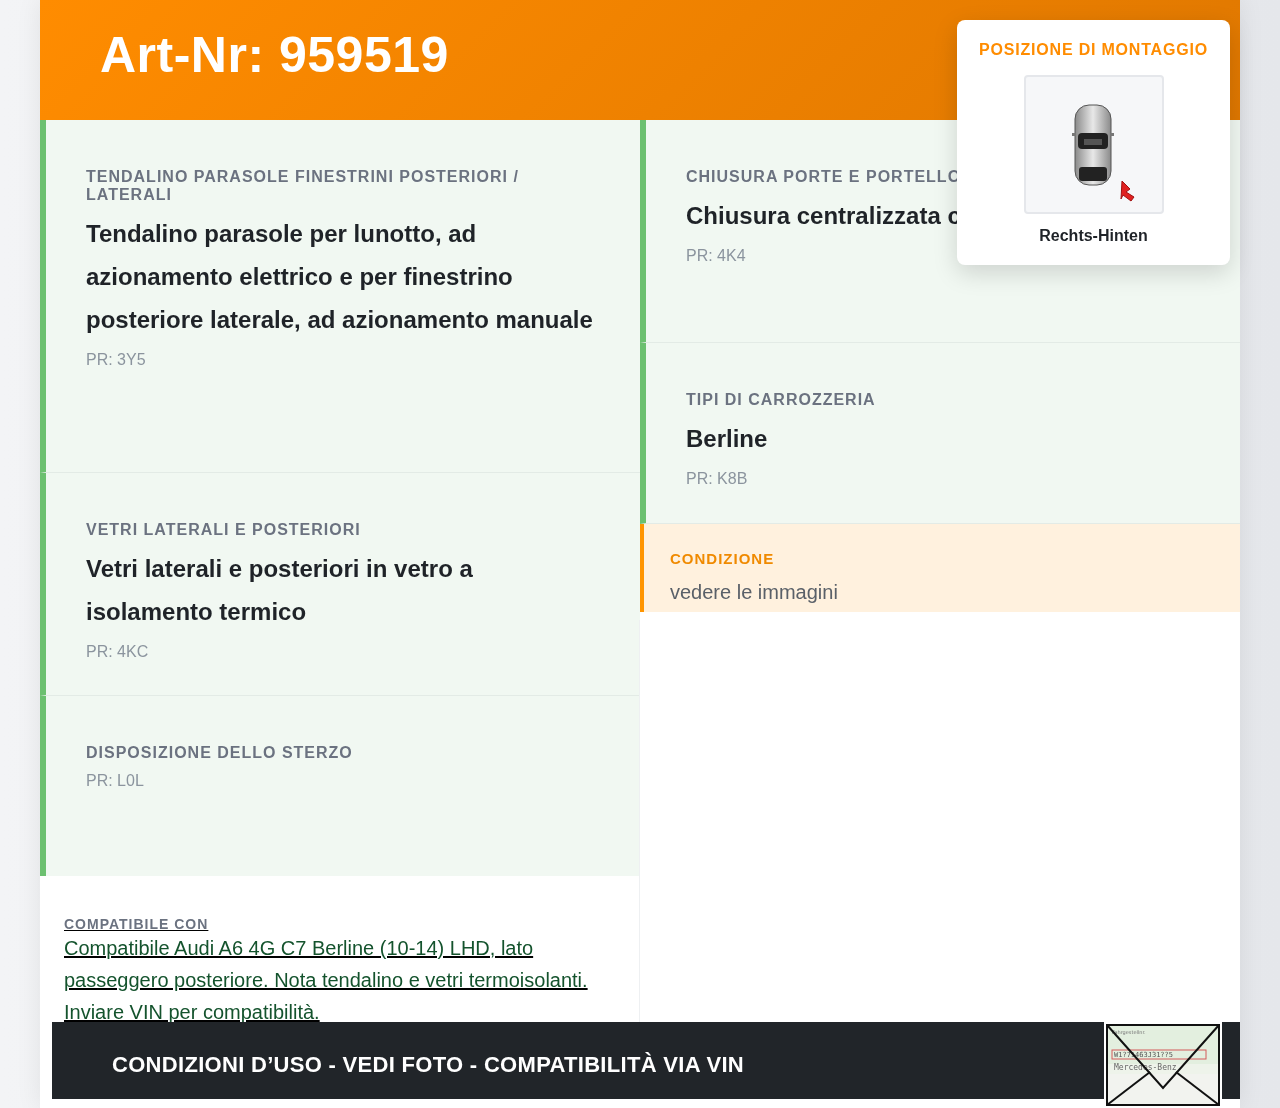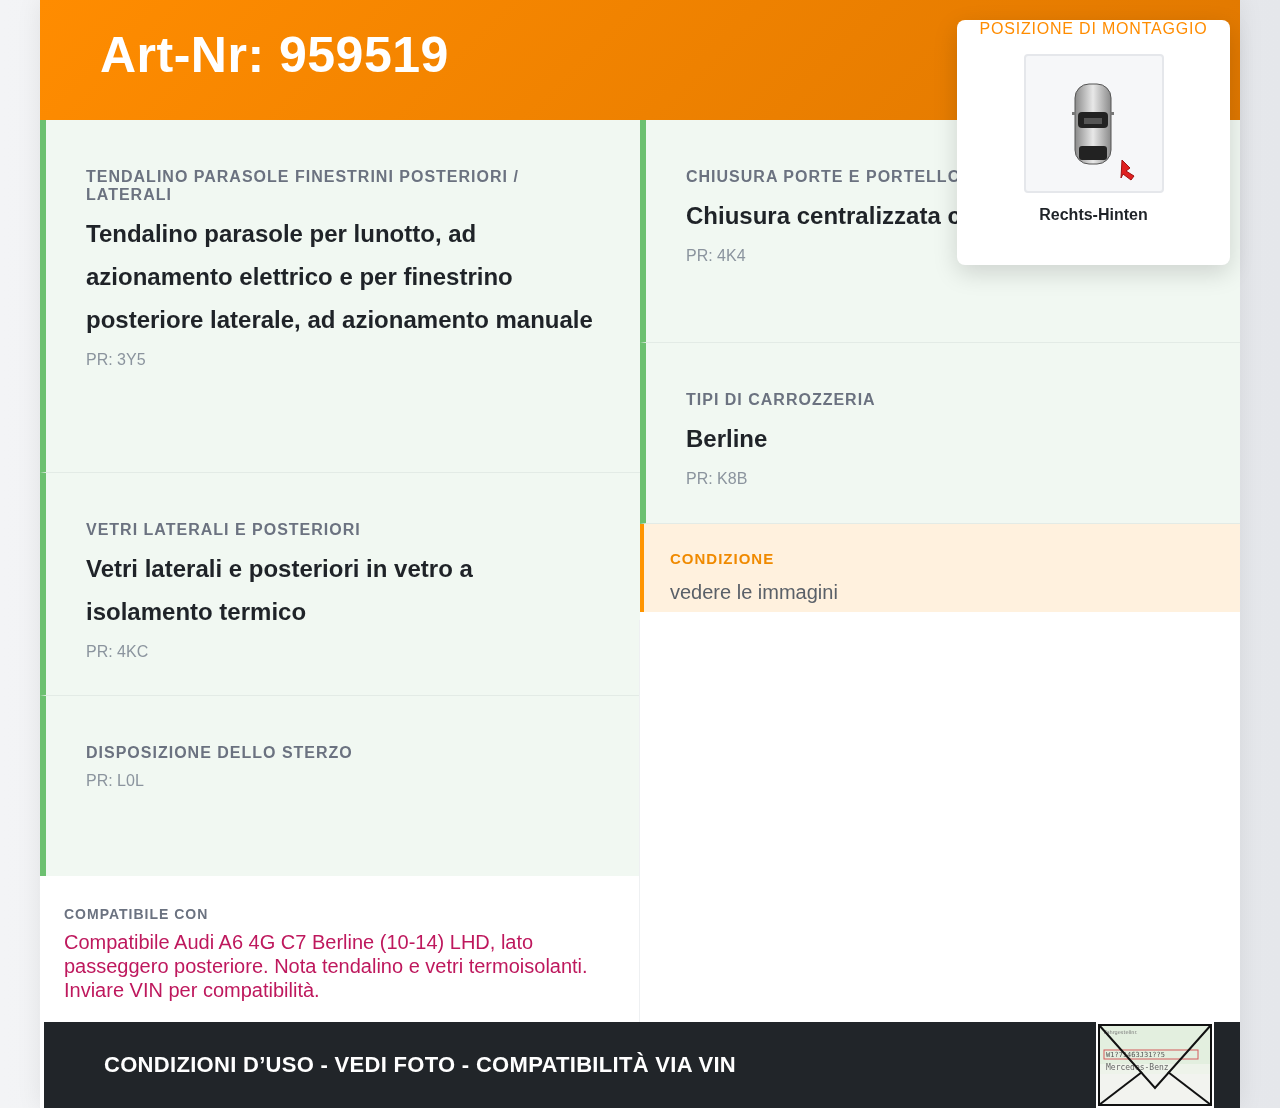--- a/index.html
+++ b/index.html
@@ -50,48 +50,49 @@
     height: 88px;
     padding: 26px 26px;
   }
   .condition .label {
     font-size: 15px; font-weight: 700; color: #f08a00; letter-spacing: 1px;
   }
   .condition .value { font-size: 20px; color: #5a6068; margin-top: 14px; }
   .compat {
     position: absolute; left: 0; top: 756px; width: 600px; height: 146px;
     background: #fff; border-right: 1px solid #eef0f2;
-    padding: 30px 24px;
+    padding: 40px 24px;
+    text-decoration: underline;
   }
   .compat .label { font-size: 14px; font-weight: 700; color: #6b7280; letter-spacing: 1px; }
-  .compat .text { font-size: 20px; color: #be185d; line-height: 24px; margin-top: 8px; font-weight: 500; }
+  .compat .text { font-size: 20px; color: #14532d; line-height: 32px; font-weight: 500; }
   .right-blank {
     position: absolute; left: 599px; top: 500px; width: 1px; height: 402px; background: #eef0f2;
   }
   .footer {
-    position: absolute; left: 4px; top: 1022px; width: 1200px; height: 86px;
+    position: absolute; left: 12px; top: 1022px; width: 1200px; height: 77px;
     background: #212529;
   }
   .footer .text {
     position: absolute; left: 60px; top: 30px;
     font-size: 22px; font-weight: 700; color: #ffffff; letter-spacing: 0.3px;
   }
   .footer .vin-img {
     position: absolute; left: 1052px; top: 0; width: 118px; height: 86px;
     background: #f7f7f4; border: 2px solid #fff;
     overflow: hidden;
   }
   .popup {
     position: absolute; left: 957px; top: 20px; width: 273px; height: 245px;
     background: #ffffff; border-radius: 8px;
     box-shadow: 0 8px 24px rgba(0,0,0,0.15);
     text-align: center;
   }
   .popup .ptitle {
-    font-size: 16px; font-weight: 400; color: #ff8c00; letter-spacing: 0.8px;
+    margin-top: 21px; font-size: 16px; font-weight: 700; color: #ff8c00; letter-spacing: 0.8px;
   }
   .popup .imgbox {
     margin: 16px auto 0; width: 140px; height: 139px;
     background: #f6f7f9; border: 2px solid #e5e7eb; border-radius: 4px;
     position: relative;
   }
   .popup .pos { margin-top: 13px; font-size: 16px; font-weight: 600; color: #1f2328; }
 </style>
 </head>
 <body>

